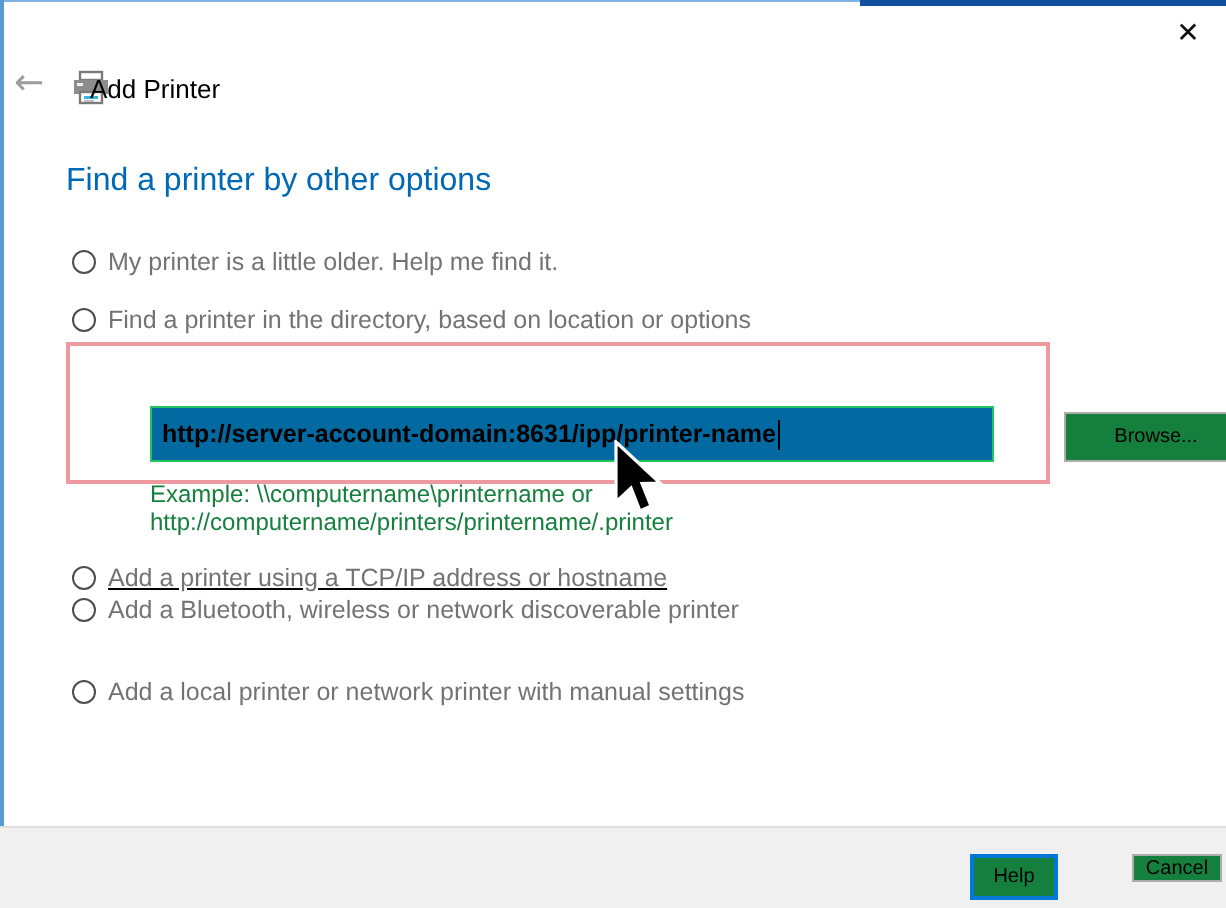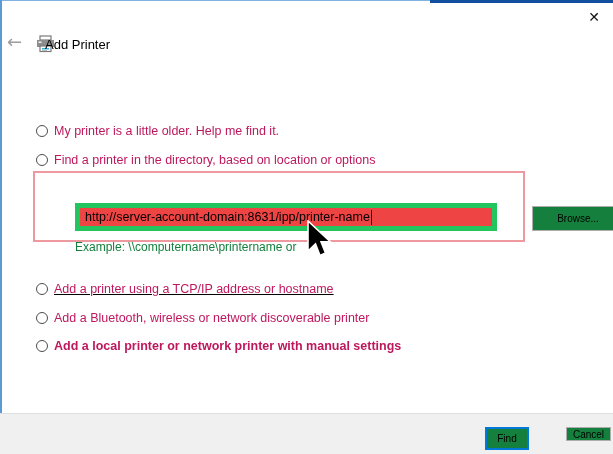--- a/index.html
+++ b/index.html
@@ -53,38 +53,38 @@
   }
   .radio {
     width: 12px; height: 12px; flex: 0 0 12px;
     border: 1px solid #4d4d4d; border-radius: 50%;
     background: #fff; position: relative;
   }
   .option-row.selected .radio::after {
     content: ""; position: absolute; left: 2px; top: 2px;
     width: 6px; height: 6px; border-radius: 50%; background: #111111;
   }
-  .option-label { font-size: 12.5px; color: #be185d; white-space: nowrap; }
+  .option-label { font-size: 12.5px; color: #737373; white-space: nowrap; }
 
   .annotation-rect {
     position: absolute; left: 33px; top: 171px;
     width: 492px; height: 71px;
     border: 2px solid #ee99a0;
     pointer-events: none;
   }
 
   .url-input {
     position: absolute; left: 75px; top: 203px;
     width: 422px; height: 28px;
-    border: 5px solid #22c55e;
-    background: #ef4444;
+    border: 1px solid #22c55e;
+    background: #0369a1;
     display: flex; align-items: center;
     padding: 0 5px;
     font-size: 12.5px; color: #000;
-    white-space: nowrap; overflow: hidden;
+    white-space: nowrap; overflow: hidden; font-weight: bold;
   }
   .caret { display: inline-block; width: 1px; height: 15px; background: #000; margin-left: 1px; }
 
   .btn {
     background: #15803d;
     border: 1px solid #adadad;
     font-size: 10px; color: #000;
     display: flex; align-items: center; justify-content: center;
     font-family: "Liberation Sans", sans-serif;
     cursor: pointer;
@@ -126,20 +126,21 @@
       <rect x="4" y="1" width="11" height="4" fill="#ffffff" stroke="#7a7a7a" stroke-width="1.2"></rect>
       <rect x="1" y="5" width="17" height="7" fill="#8d8d8d"></rect>
       <rect x="2.5" y="6.5" width="3" height="1.5" fill="#f0f0f0"></rect>
       <rect x="4" y="11" width="11" height="5.5" fill="#ffffff" stroke="#7a7a7a" stroke-width="1.2"></rect>
       <rect x="6" y="13" width="7" height="1.5" fill="#37b6e4"></rect>
       <rect x="6" y="15" width="5" height="1" fill="#bdbdbd"></rect>
     </svg>
   </div>
   <div class="app-title">Add Printer</div>
 
+  <div class="page-heading">Find a printer by other options</div>
 
   <div class="option-row" style="top:124px;">
     <span class="radio"></span>
     <span class="option-label">My printer is a little older. Help me find it.</span>
   </div>
 
   <div class="option-row" style="top:153px;">
     <span class="radio"></span>
     <span class="option-label">Find a printer in the directory, based on location or options</span>
   </div>
@@ -147,39 +148,39 @@
 
   <div class="annotation-rect"></div>
 
   <div class="url-input">
     <span>http://server-account-domain:8631/ipp/printer-name</span>
     <span class="caret"></span>
   </div>
 
   <div class="btn browse-btn">Browse...</div>
 
-  <div class="example-text"><span>Example: \\computername\printername or</span><br></div>
+  <div class="example-text"><span>Example: \\computername\printername or</span><br><span>http://computername/printers/printername/.printer</span></div>
 
   <div class="option-row" style="top:282px;text-decoration:underline;">
     <span class="radio"></span>
     <span class="option-label">Add a printer using a TCP/IP address or hostname</span>
   </div>
 
-  <div class="option-row" style="top:311px;">
+  <div class="option-row" style="top:298px;">
     <span class="radio"></span>
     <span class="option-label">Add a Bluetooth, wireless or network discoverable printer</span>
   </div>
 
-  <div class="option-row" style="top:339px;font-weight:bold;">
+  <div class="option-row" style="top:339px;">
     <span class="radio"></span>
     <span class="option-label">Add a local printer or network printer with manual settings</span>
   </div>
 
   <div class="footer"></div>
-  <div class="btn next-btn">Find</div>
+  <div class="btn next-btn">Help</div>
   <div class="btn cancel-btn">Cancel</div>
 
   <div class="mouse-cursor">
     <svg width="30" height="44" viewBox="0 0 30 44">
       <path d="M2,1 L2,31 L9.5,24 L14,35.5 L19.5,33 L15,21.8 L24,21.5 Z" fill="#000000" stroke="#ffffff" stroke-width="1.6" stroke-linejoin="miter"></path>
     </svg>
   </div>
 
 </div>
 

